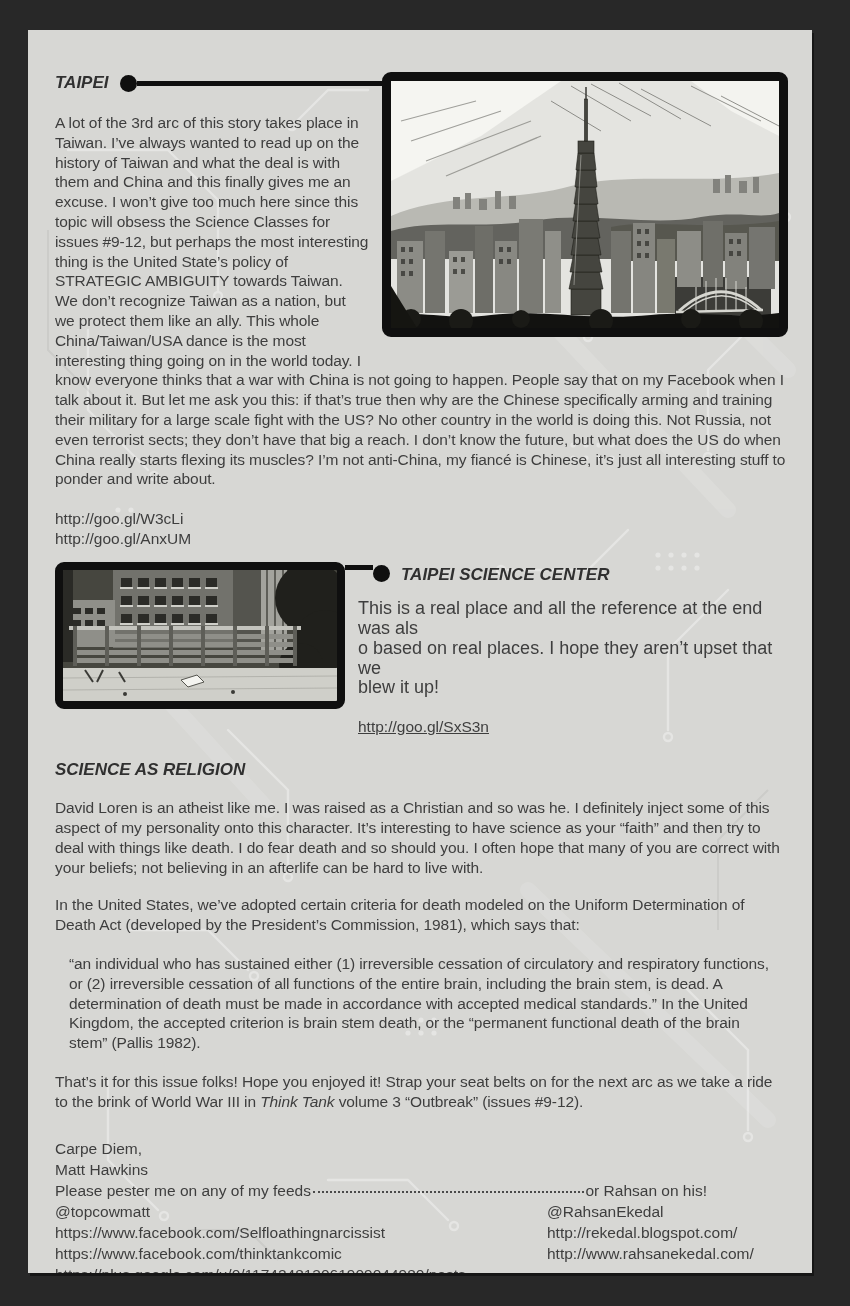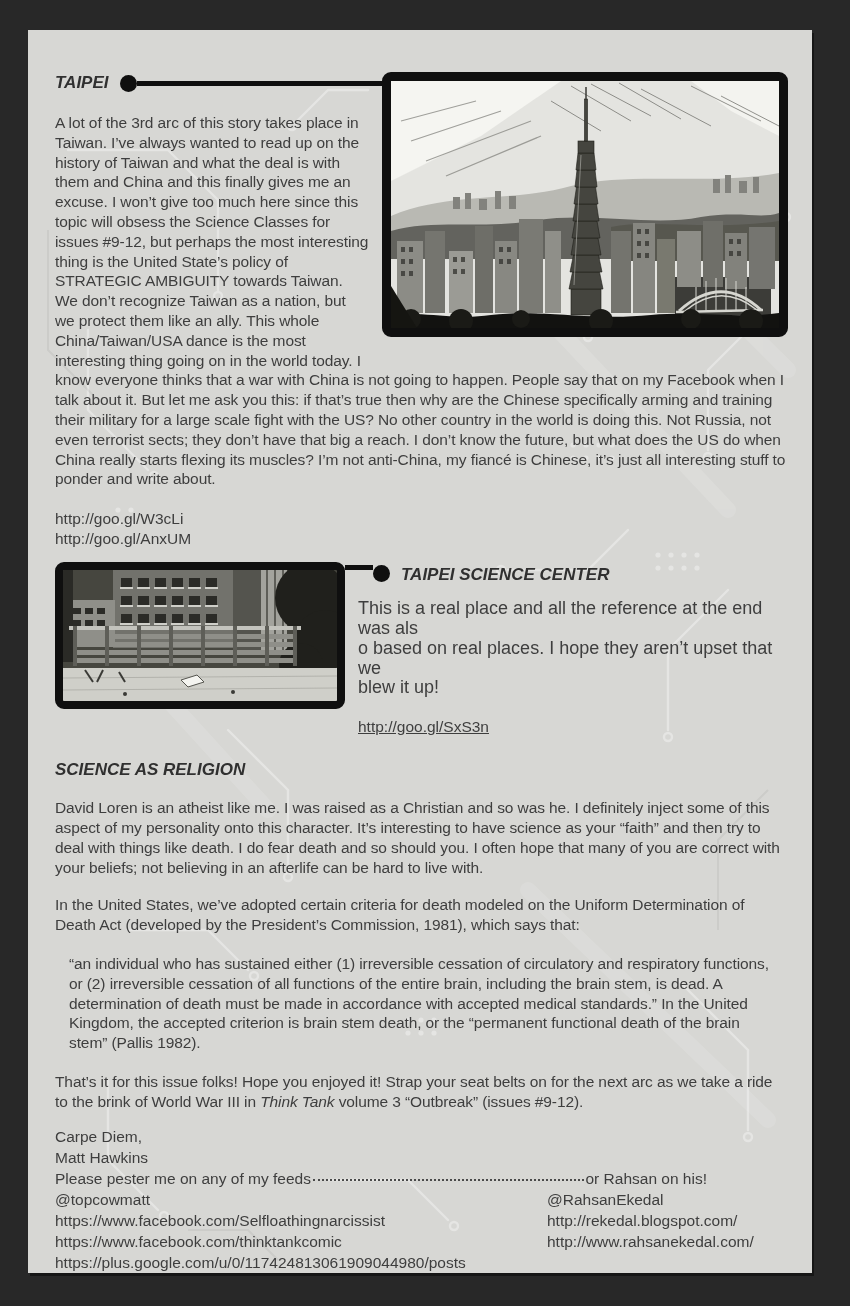--- a/index.html
+++ b/index.html
@@ -43,21 +43,21 @@
   .sc-text div { font-size:18px; line-height:19.8px; }
   .sc-link { margin-left:13px; margin-top:20px; font-size:15.5px;text-decoration:underline; }
 
   .religion-heading { margin-top:24px; height:20px; display:flex; align-items:center; }
   .para { margin-top:18px; }
   .quote { margin-top:19px; padding-left:14px; padding-right:6px; }
 
   .closing { margin-top:19px; }
   .closing i { }
 
-  .signoff { margin-top:15px; font-size:15.5px; line-height:21px; }
+  .signoff { margin-top:27px; font-size:15.5px; line-height:21px; }
   .pester { display:flex; align-items:baseline; width:652px; }
   .pester .leader { flex:1 1 auto; border-bottom:2.5px dotted #4a4a4a; margin:0 2px; transform:translateY(-3px); }
   .cols { display:flex; }
   .col-left { width:492px; flex:0 0 auto; }
   .col-right { flex:1 1 auto; }
 </style>
 </head>
 <body>
 
 <div class="page">

